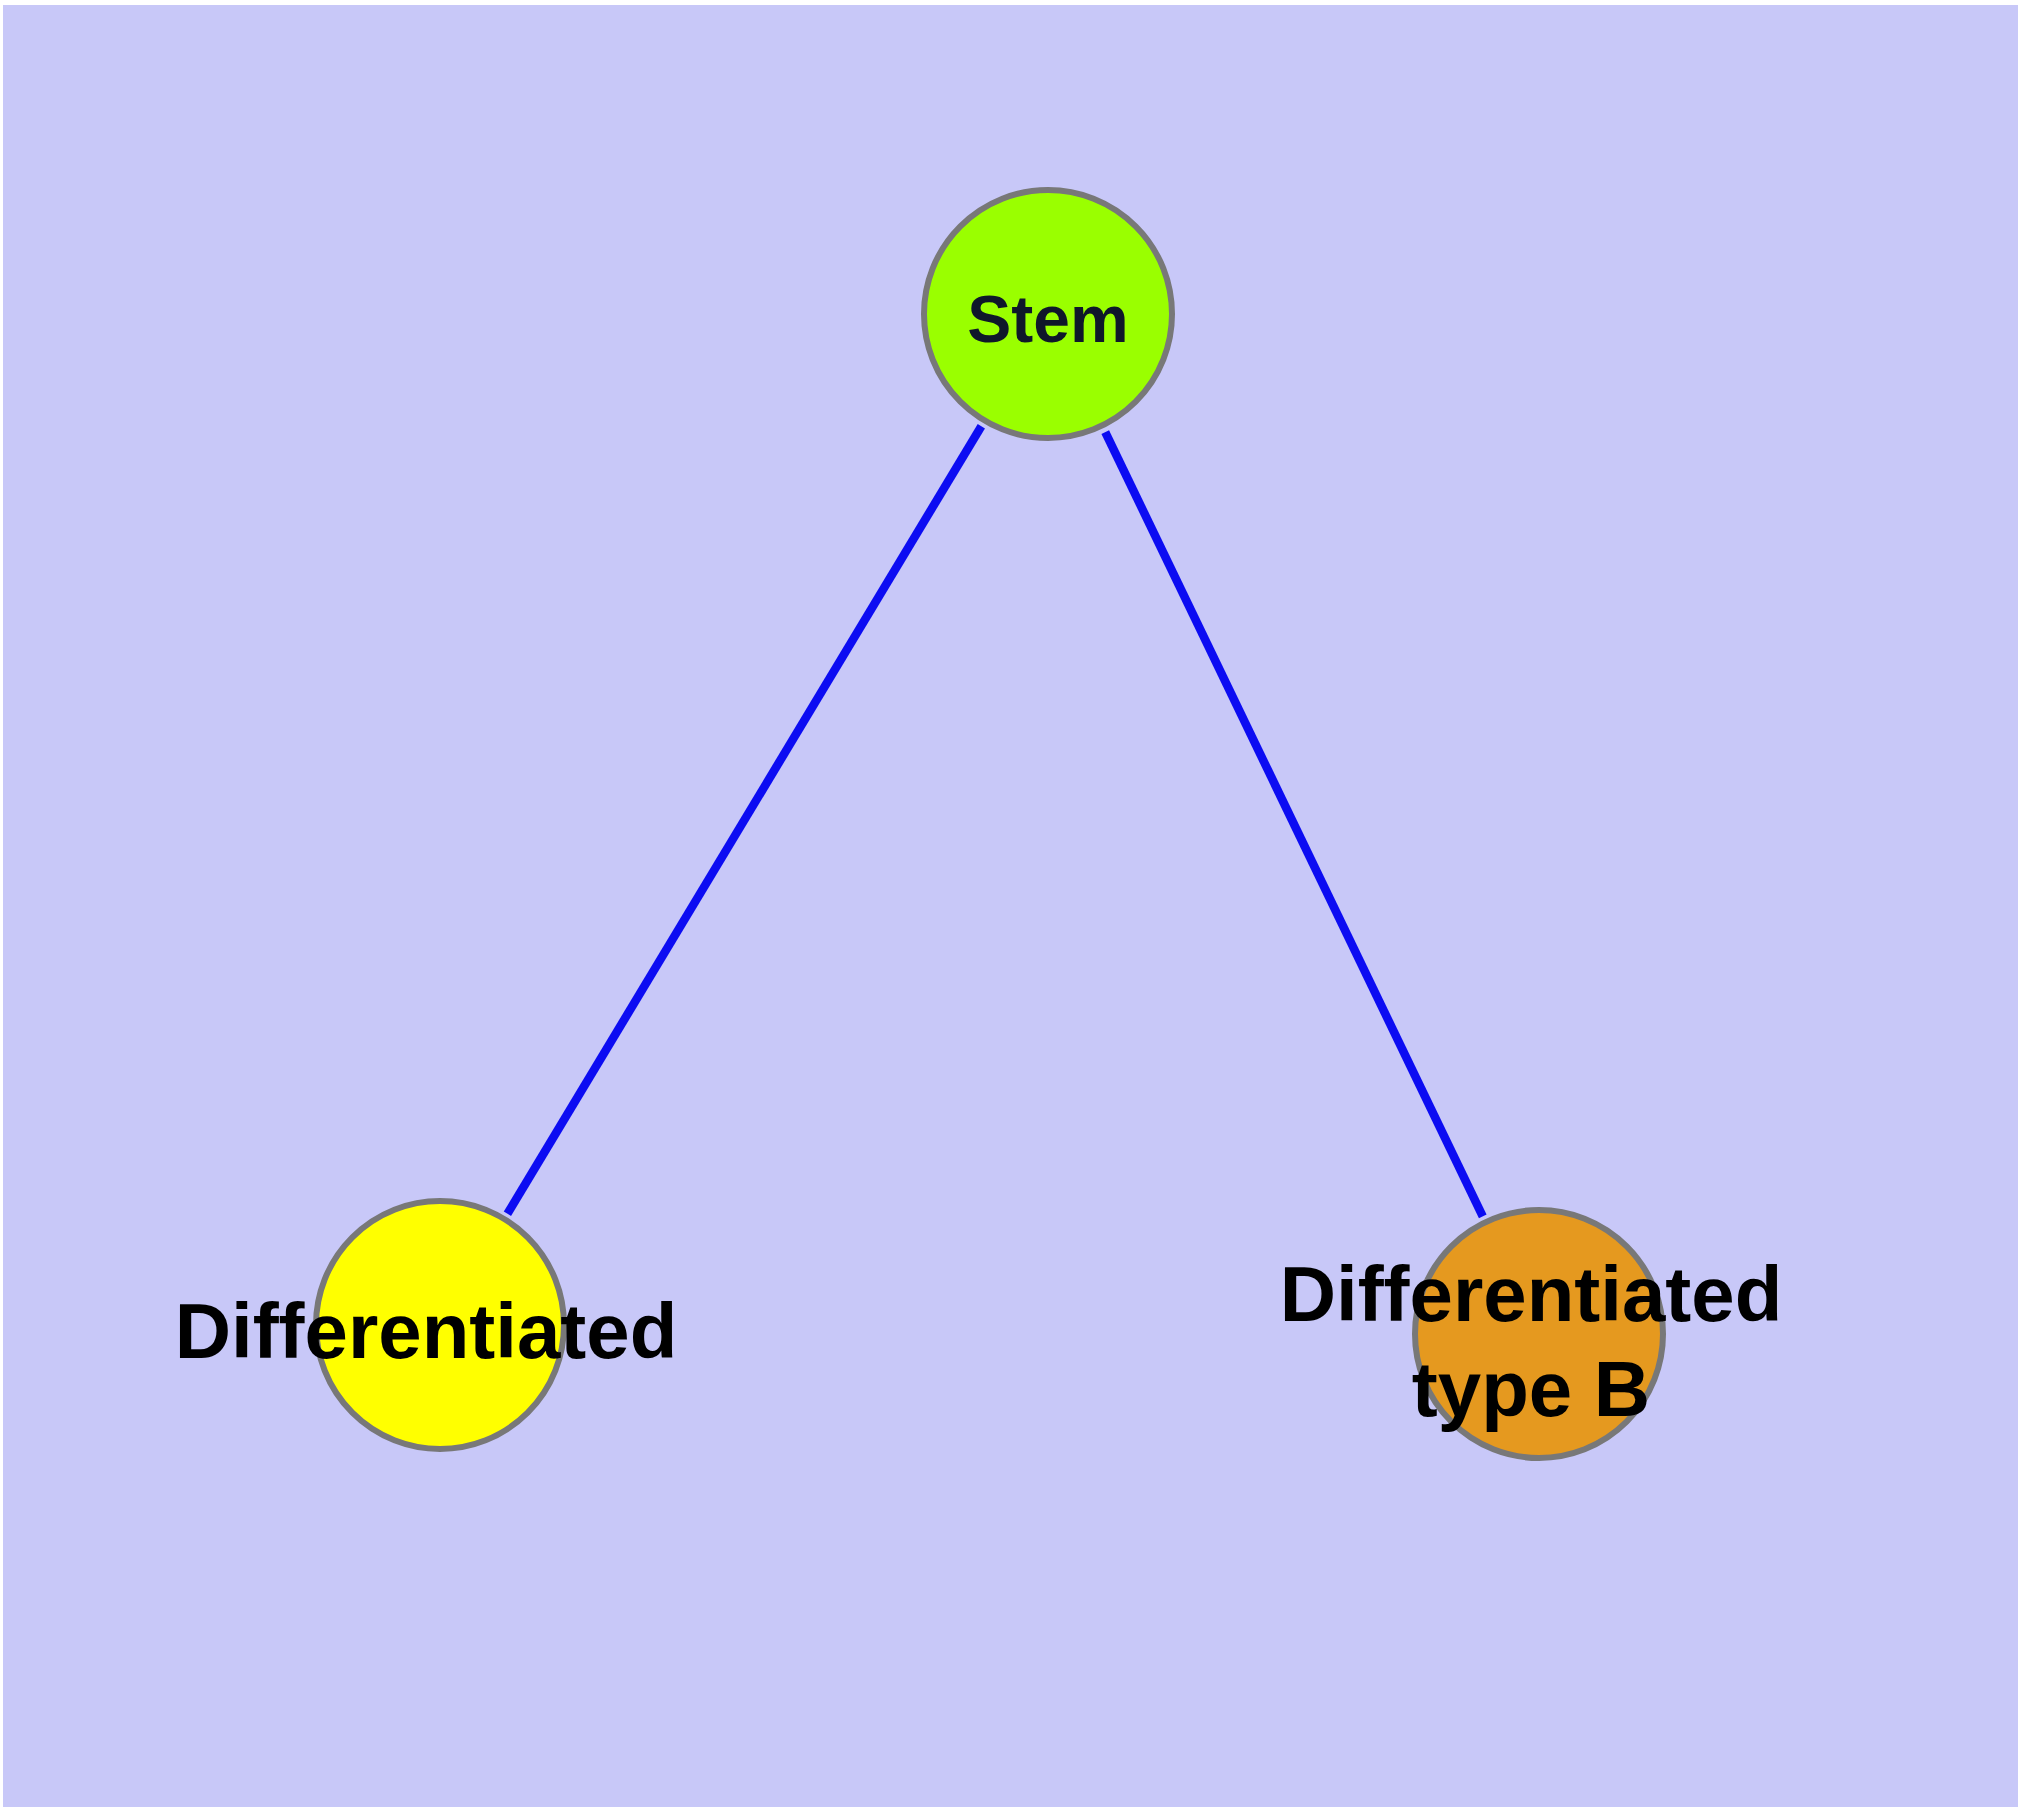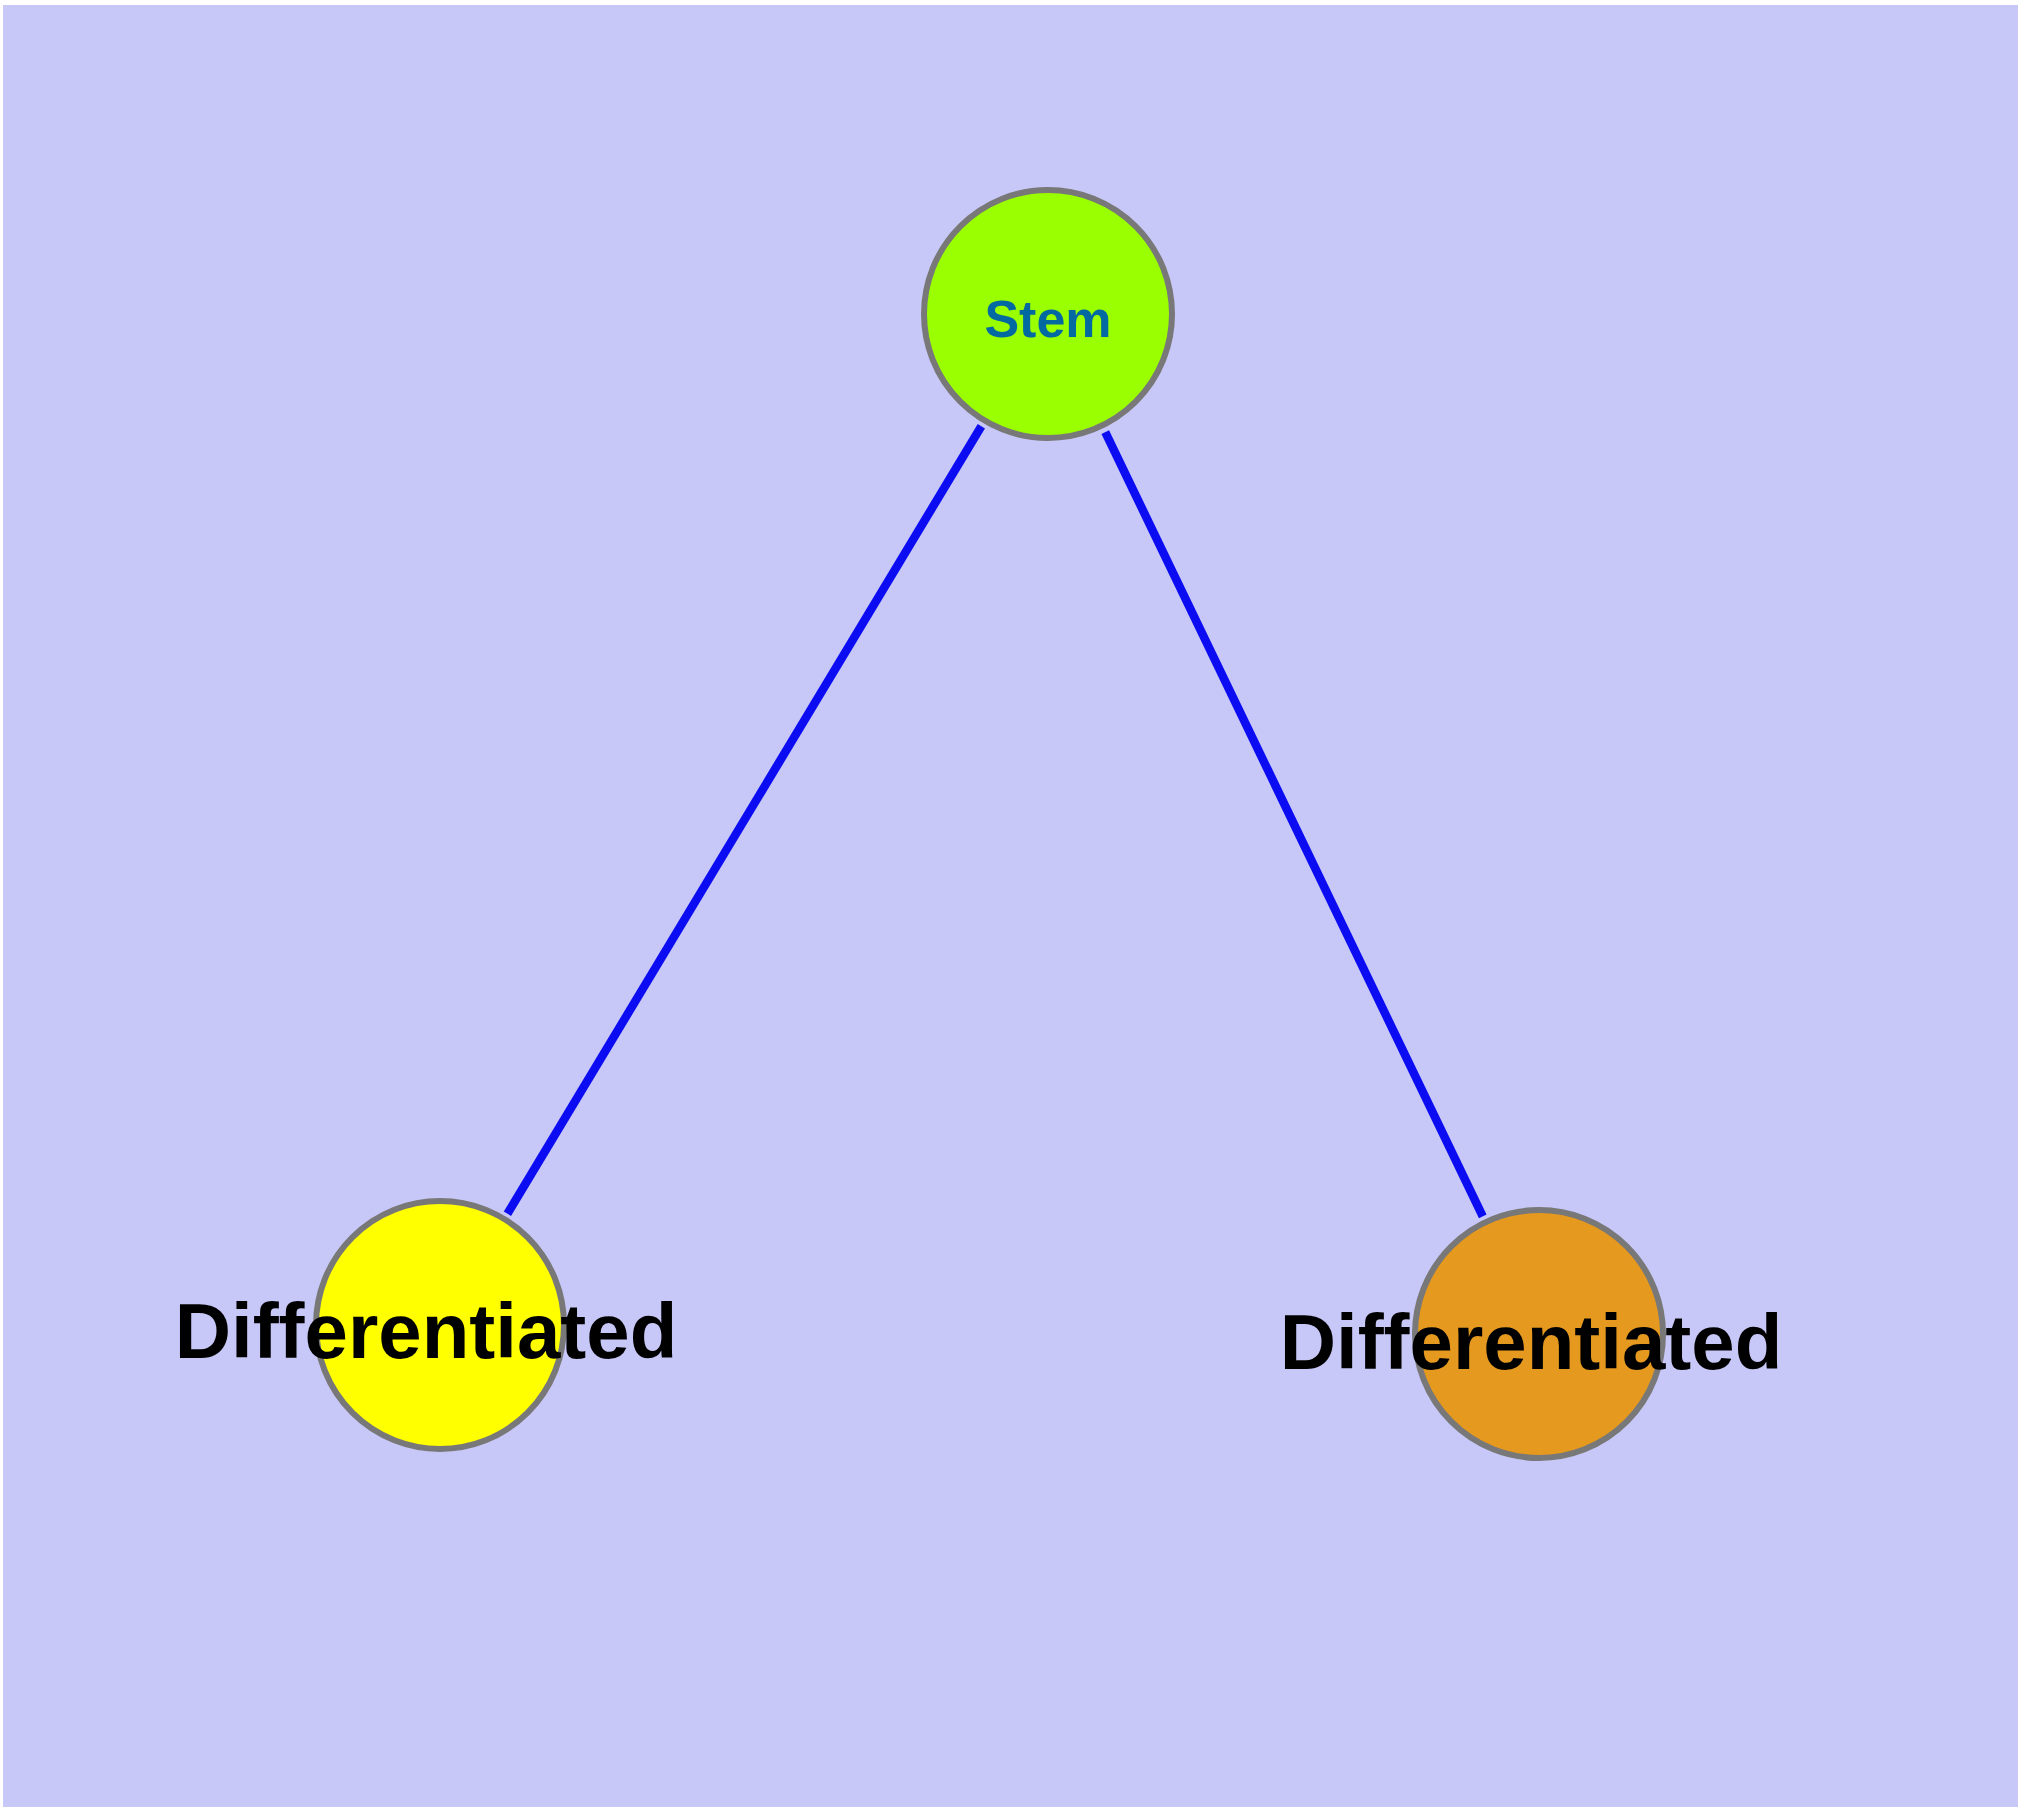--- a/index.html
+++ b/index.html
@@ -58,28 +58,29 @@
 
 <div class="frame" style="background: rgb(255, 255, 255);">
   <div class="canvas" style="background: rgb(200, 200, 248);">
     <div class="coord-space">
       <svg class="edges" viewBox="0 0 2384 2138" xmlns="http://www.w3.org/2000/svg">
           <line x1="1157.6" y1="502.9" x2="598.4" y2="1432.1" stroke="#0C0CF2" stroke-width="10"></line>
           <line x1="1303.8" y1="509.8" x2="1749.2" y2="1435.2" stroke="#0C0CF2" stroke-width="10"></line>
         </svg>
       <div class="nodes">
           <div class="node-circle" style="left: 921px; top: 187px; width: 254px; height: 254px; background: rgb(154, 255, 0); border: 6.8px solid rgb(120, 120, 120);"></div>
-          <div class="node-label" style="left: 1048px; top: 319px; font-size: 52px; line-height: 95px; color: #0369a1;">
+          <div class="node-label" style="left: 1048px; top: 319px; font-size: 66px; line-height: 95px; color: #0f172a;">
             <div>Stem</div>
           </div>
           <div class="node-circle" style="left: 313px; top: 1198px; width: 254px; height: 254px; background: rgb(255, 255, 0); border: 6.8px solid rgb(120, 120, 120);"></div>
           <div class="node-label" style="left: 426px; top: 1331px; font-size: 78px; line-height: 95px; color: rgb(0, 0, 0);">
             <div>Differentiated</div>
           </div>
           <div class="node-circle" style="left: 1412px; top: 1207px; width: 254px; height: 254px; background: rgb(229, 153, 31); border: 6.8px solid rgb(120, 120, 120);"></div>
           <div class="node-label" style="left: 1531px; top: 1342px; font-size: 78px; line-height: 95px; color: rgb(0, 0, 0);">
             <div>Differentiated</div>
+            <div>type B</div>
           </div>
         </div>
     </div>
   </div>
 </div>
 
 
 </body></html>

